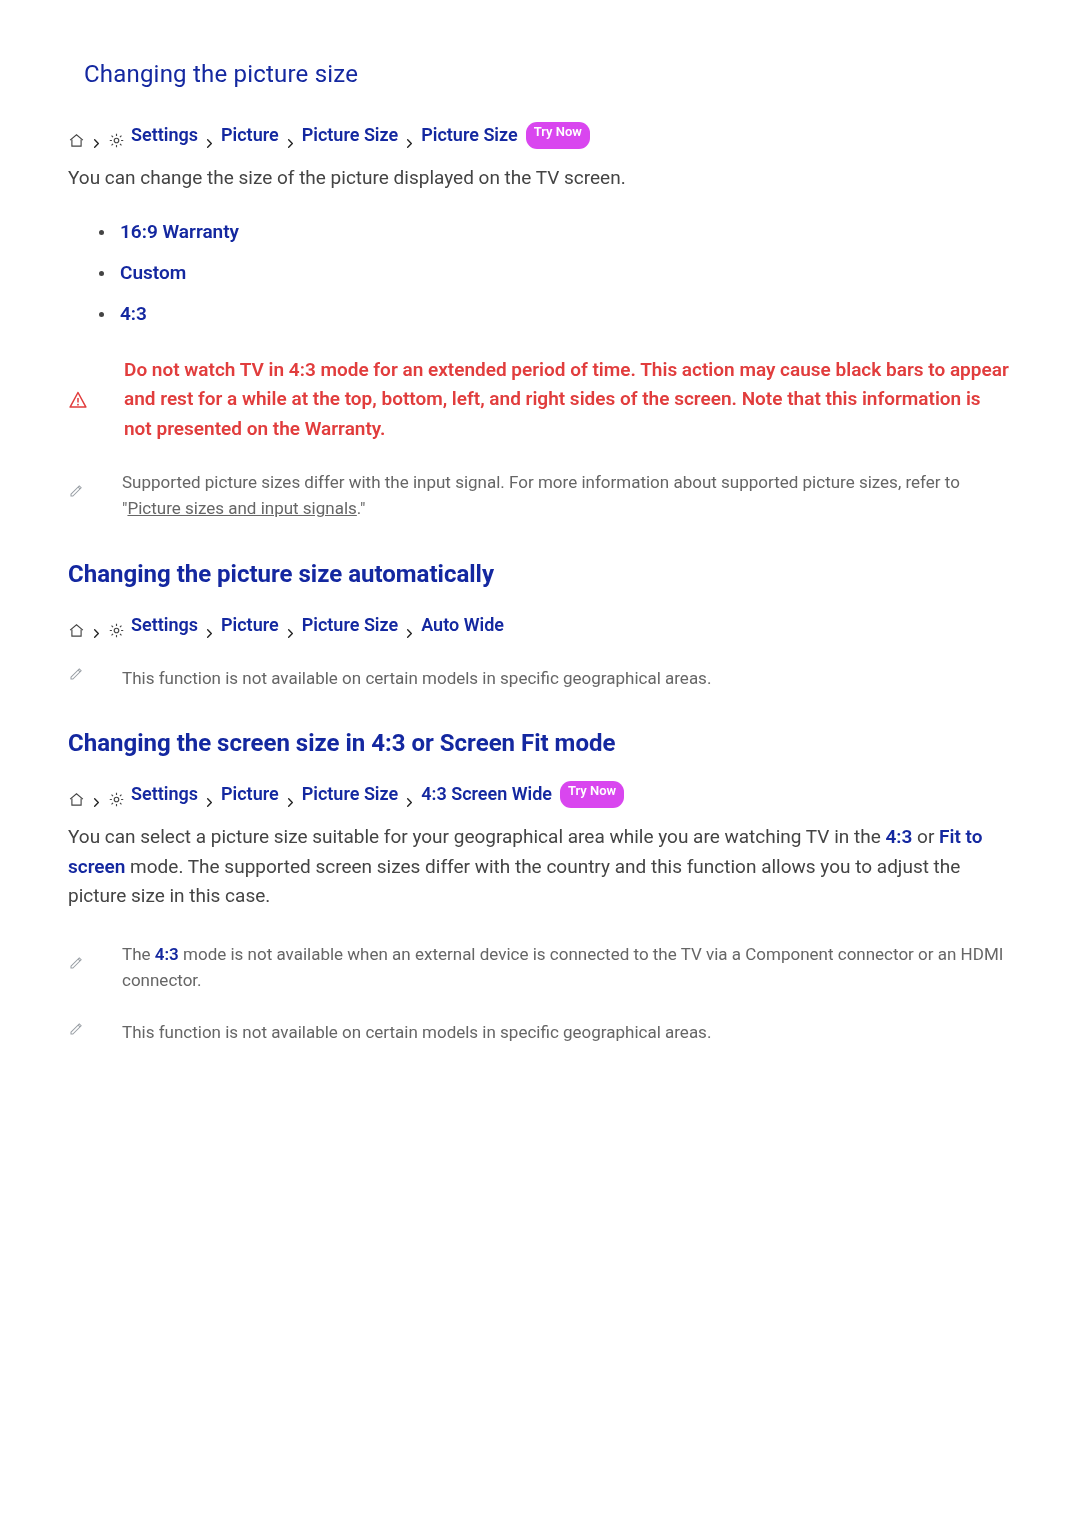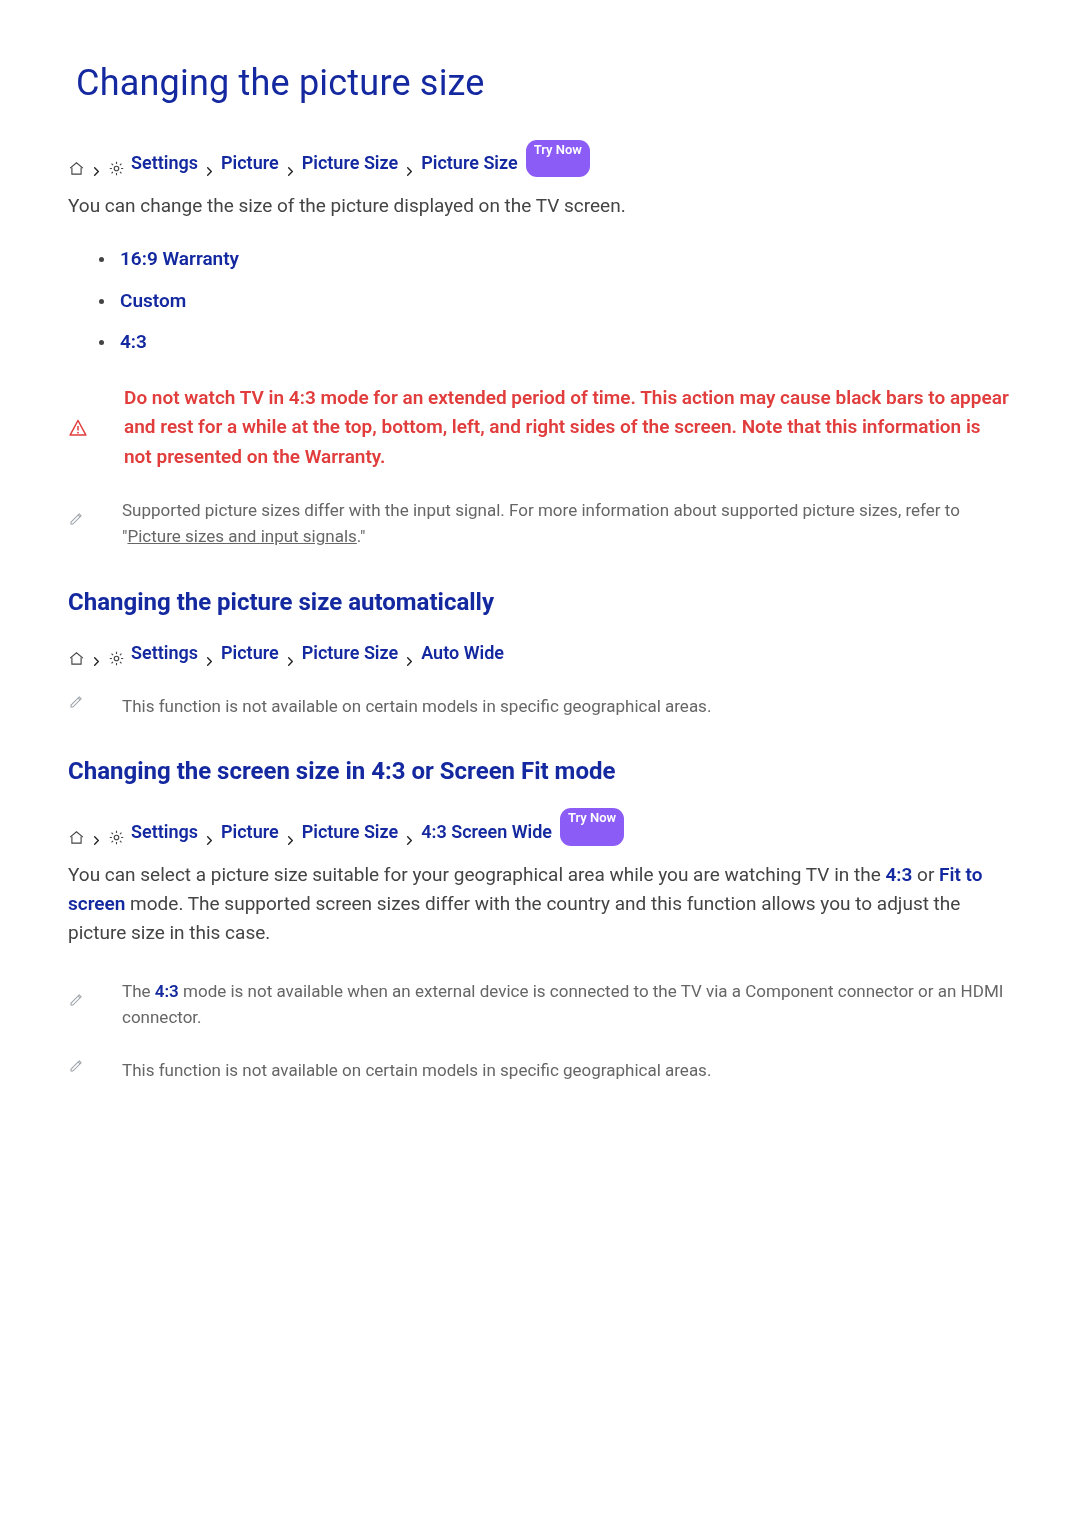--- a/index.html
+++ b/index.html
@@ -14,50 +14,50 @@
     font-family:"Segoe UI", -apple-system, Roboto, Helvetica, Arial, sans-serif;
     color:var(--text);
     width:1080px;
     min-height:1527px;
     box-sizing:border-box;
     padding:56px 68px 0 68px;
     font-size:19px;
     line-height:1.55;
   }
   h1{
-    font-size:36px;
+    font-size:24px;
     font-weight:400;
     color:var(--blue);
-    margin:0 0 28px 8px;
+    margin:0 0 28px 16px;
     letter-spacing:.2px;
   }
   h2{
     font-size:24px;
     font-weight:700;
     color:var(--blue);
     margin:34px 0 18px 0;
   }
   .breadcrumb{
     display:flex;align-items:flex-end;flex-wrap:wrap;
     gap:6px;
     font-weight:600;
     color:var(--blue);
     font-size:18px;
     margin-bottom:14px;
   }
   .breadcrumb .chev{color:#222;font-weight:700;}
   .breadcrumb .item{color:var(--blue);}
   .try-now{
     display:inline-block;
-    background:#8b5cf6;
+    background:#d946ef;
     color:#fff;
     border-radius:11px;
     font-size:13px;
     font-weight:600;
-    padding:1px 8px 18px;
+    padding:1px 8px 8px;
     margin-left:2px;
     line-height:1.4;
   }
   .ic{display:inline-flex;align-items:center;justify-content:center;}
   .ic svg{display:block}
   .para{margin:0 0 18px 0;color:var(--text);}
   ul.opts{list-style:disc;padding-left:48px;margin:10px 0 20px 0;}
   ul.opts li{color:var(--blue);font-weight:600;padding:6px 0 6px 4px;}
   ul.opts li::marker{color:#444;font-size:16px;}
   .callout{display:flex;gap:36px;margin:6px 0 14px 0;}

